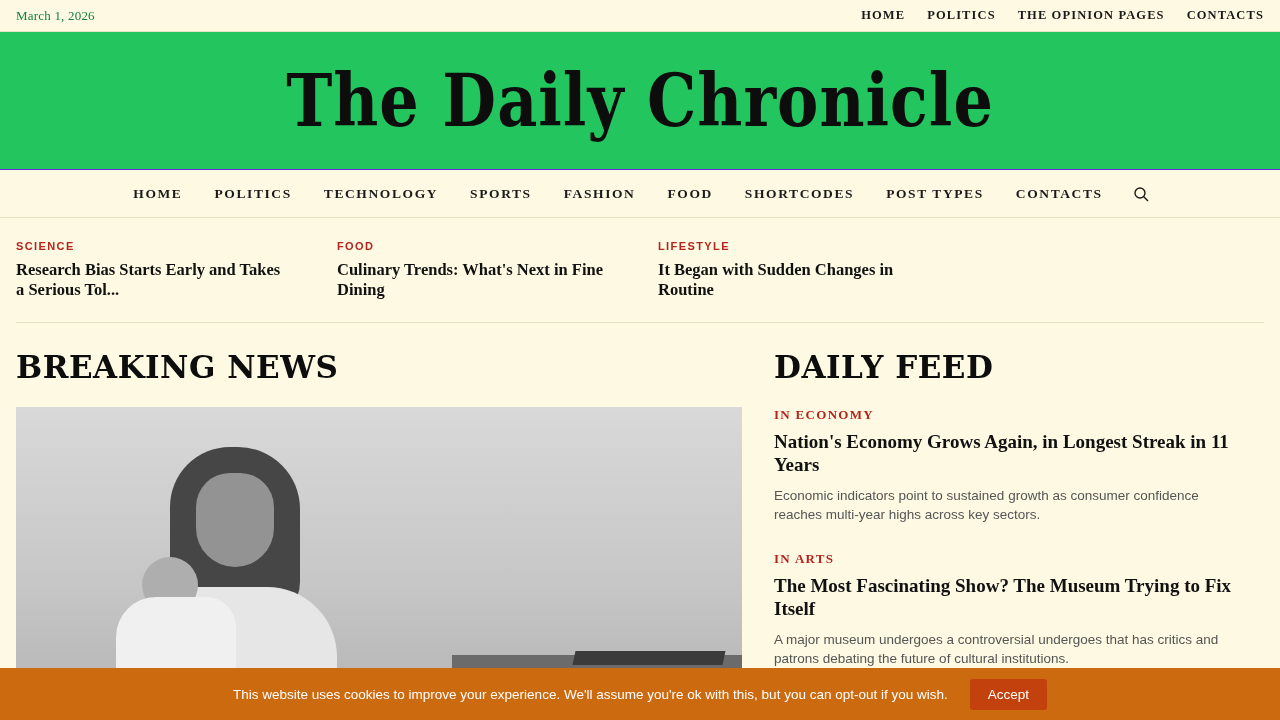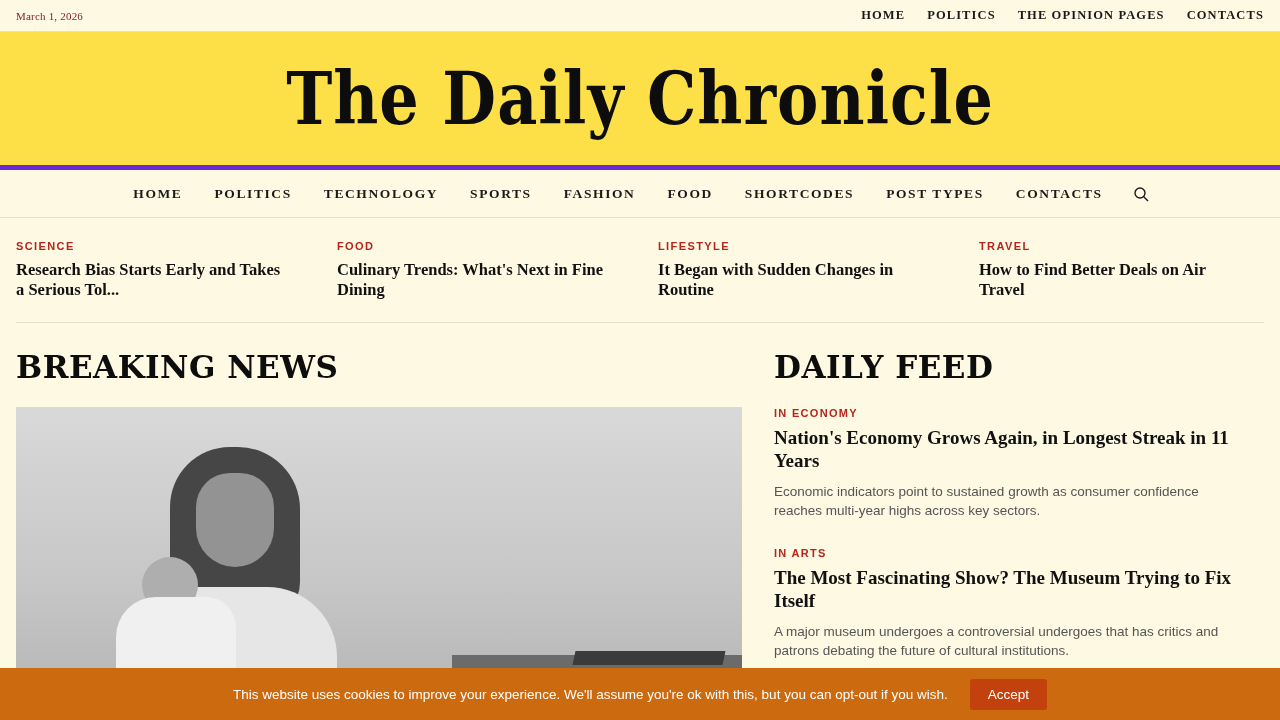--- a/index.html
+++ b/index.html
@@ -17,22 +17,22 @@
     height: 32px;
     background: #fdf9e3;
     border-bottom: 1px solid #e6e0c4;
     display: flex;
     align-items: center;
     justify-content: space-between;
     padding: 0 16px;
   }
   .topbar-date {
     font-family: "Liberation Serif", serif;
-    font-size: 11px;
-    color: #7f1d1d;
+    font-size: 13px;
+    color: #15803d;
     letter-spacing: .2px;
   }
   .topnav {
     display: flex;
     align-items: center;
     gap: 22px;
   }
   .topnav a {
     font-family: "Liberation Serif", serif;
     font-size: 12.5px;
@@ -42,22 +42,22 @@
     text-transform: uppercase;
     font-weight: 700;
   }
 
   
   .masthead {
     height: 138px;
     display: flex;
     align-items: center;
     justify-content: center;
-    border-bottom: 5px solid #6d28d9;
-    background: #fde047;
+    border-bottom: 1px solid #6d28d9;
+    background: #22c55e;
   }
   .masthead-title {
     font-family: "DejaVu Serif", serif;
     font-weight: 700;
     font-size: 62px;
     letter-spacing: 1px;
     color: #0d0d0d;
     line-height: 1;
     font-style: normal;
     transform: scaleY(1.18);
@@ -196,22 +196,22 @@
   .lead-photo .laptop {
     position: absolute; right: 18px; bottom: 42px;
     width: 150px; height: 14px;
     background: #3e3b38;
     transform: skewX(-12deg);
   }
 
   
   .feed-item { margin-bottom: 26px; }
   .feed-cat {
-    font-family: Liberation Sans, sans-serif;
-    font-size: 11px;
+    font-family: Liberation Serif, serif;
+    font-size: 13px;
     font-weight: 700;
     letter-spacing: 1.3px;
     text-transform: uppercase;
     color: #b3261e;
     margin-bottom: 8px;
   }
   .feed-title {
     font-family: "Liberation Serif", serif;
     font-size: 19px;
     font-weight: 700;
@@ -298,24 +298,20 @@
     <div class="teaser-title">Research Bias Starts Early and Takes a Serious Tol...</div>
   </div>
   <div class="teaser">
     <div class="teaser-cat">FOOD</div>
     <div class="teaser-title">Culinary Trends: What's Next in Fine Dining</div>
   </div>
   <div class="teaser">
     <div class="teaser-cat">LIFESTYLE</div>
     <div class="teaser-title">It Began with Sudden Changes in Routine</div>
   </div>
-  <div class="teaser">
-    <div class="teaser-cat">TRAVEL</div>
-    <div class="teaser-title">How to Find Better Deals on Air Travel</div>
-  </div>
 </section>
 <div class="teaser-rule"></div>
 
 <div class="columns">
 
   <section>
     <h2 class="section-head">BREAKING NEWS</h2>
     <div class="lead-photo">
       <div class="bg-wall"></div>
       <div class="figure">

